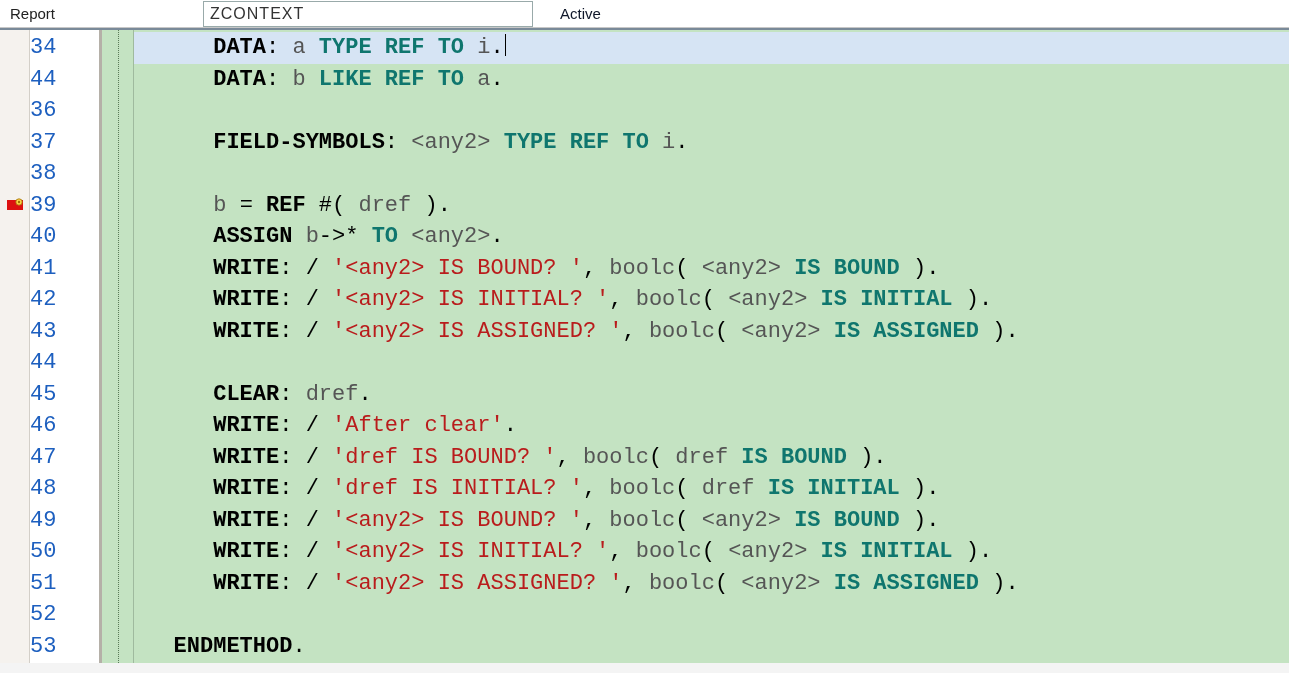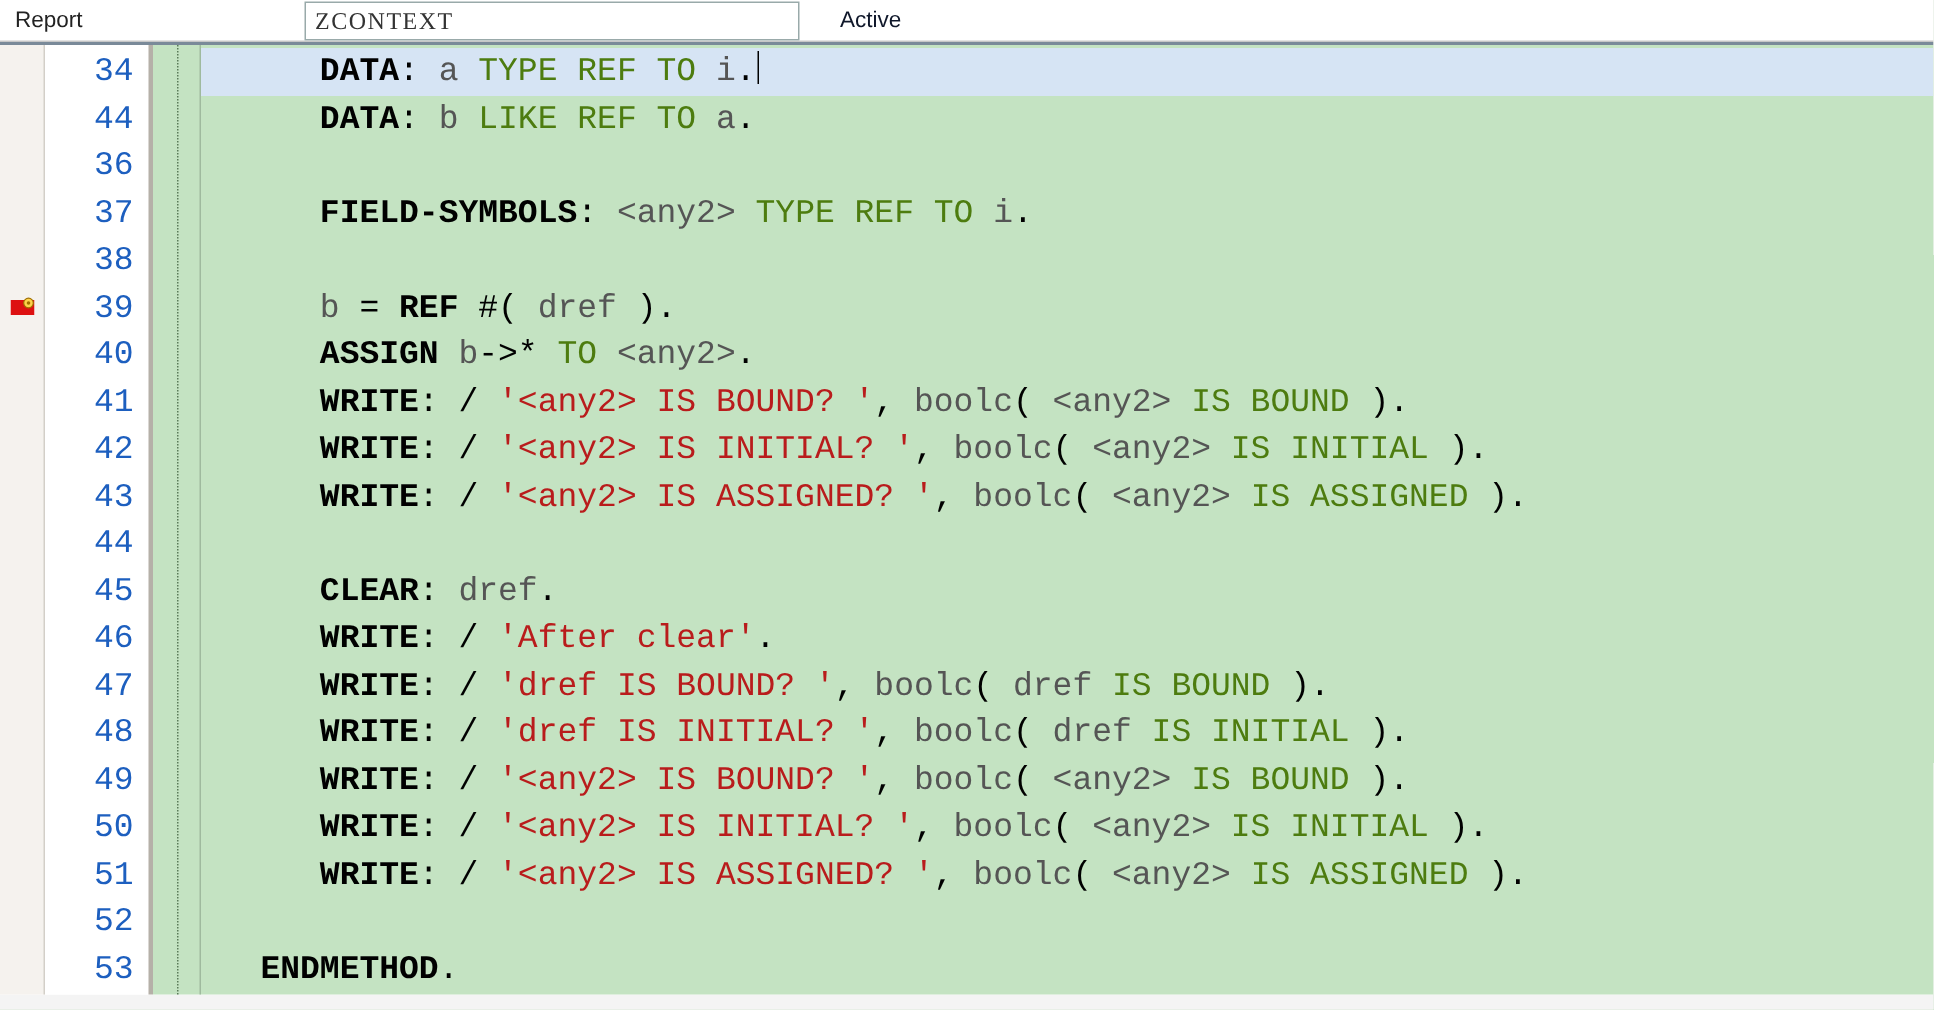--- a/index.html
+++ b/index.html
@@ -18,26 +18,26 @@
   }
   .header .label {
     padding-left: 10px;
     color: #222;
   }
   .header .namebox {
     margin-left: 148px;
     width: 330px; height: 26px;
     border: 1px solid #9aa;
     background: #fff;
-    font-family: Liberation Serif, serif;
+    font-family: Liberation Sans, sans-serif;
     font-size: 16px;
     letter-spacing: 1px;
     color: #333;
     padding: 2px 6px;
-    display: flex; align-items: flex-end;
+    display: flex; align-items: center;
   }
   .header .status {
     margin-left: 27px;
     color: #0f172a;
   }
   .editor {
     display: flex;
     height: calc(673px - 38px);
     border-top: 2px solid #7a8a99;
     background: #fff;
@@ -77,31 +77,31 @@
     line-height: 31.5px;
     color: #000;
     padding-top: 2px;
     white-space: pre;
     overflow: hidden;
   }
   .gutter .ln {
     font-family: Consolas, "Courier New", monospace;
     font-size: 22px;
     line-height: 31.5px;
-    text-align: right;
+    text-align: left;
     padding-right: 10px;
     color: #1d5fbf;
   }
   .row { height: 31.5px; }
   .row.current {
     background: #d6e4f4;
   }
   
   .kw { color: #000000; font-weight: bold; } 
-  .kw2 { color: #4d7c0f; font-weight: normal; } 
+  .kw2 { color: #0f766e; font-weight: bold; } 
   .id { color: #555; } 
   .str { color: #b91c1c; }
   .op { color: #000; }
   .cursor {
     display: inline-block;
     width: 0; border-left: 1.5px solid #000;
     height: 22px; vertical-align: -3px;
     margin-left: 1px;
   }
   

